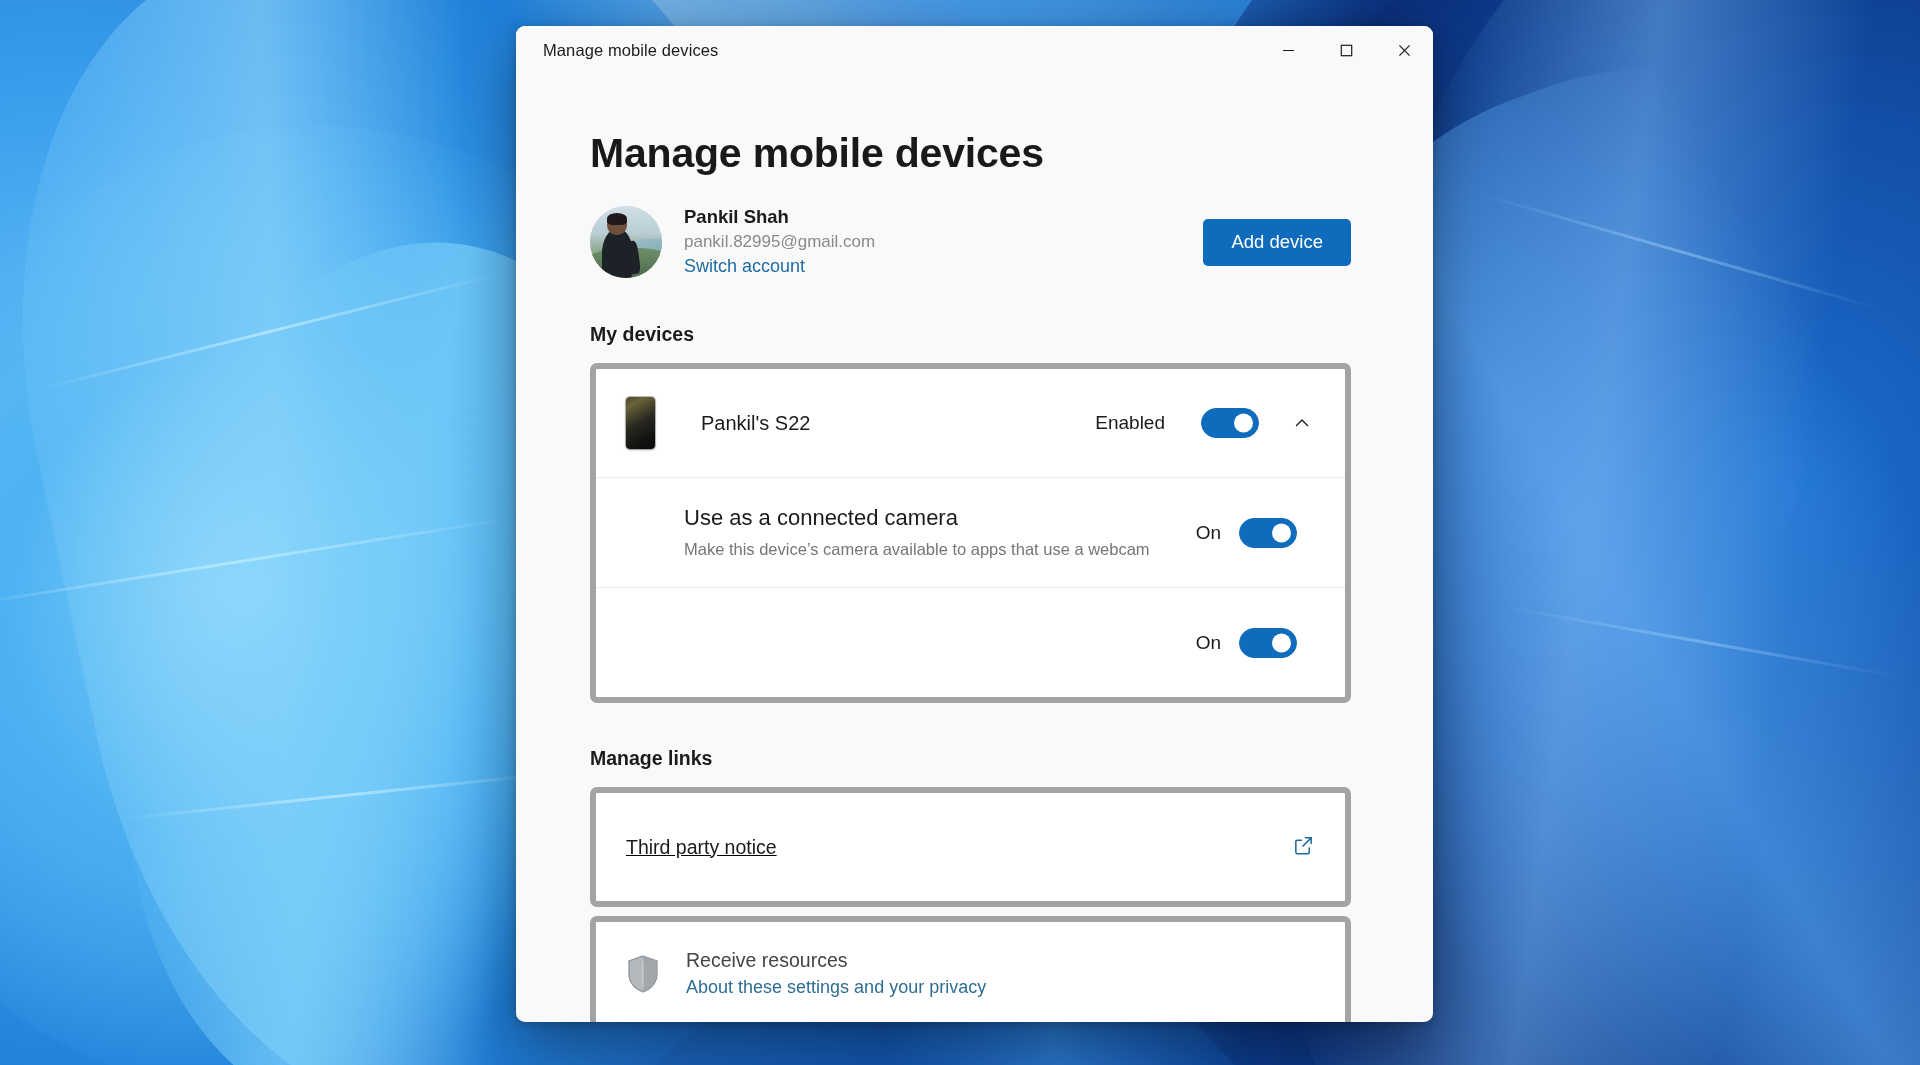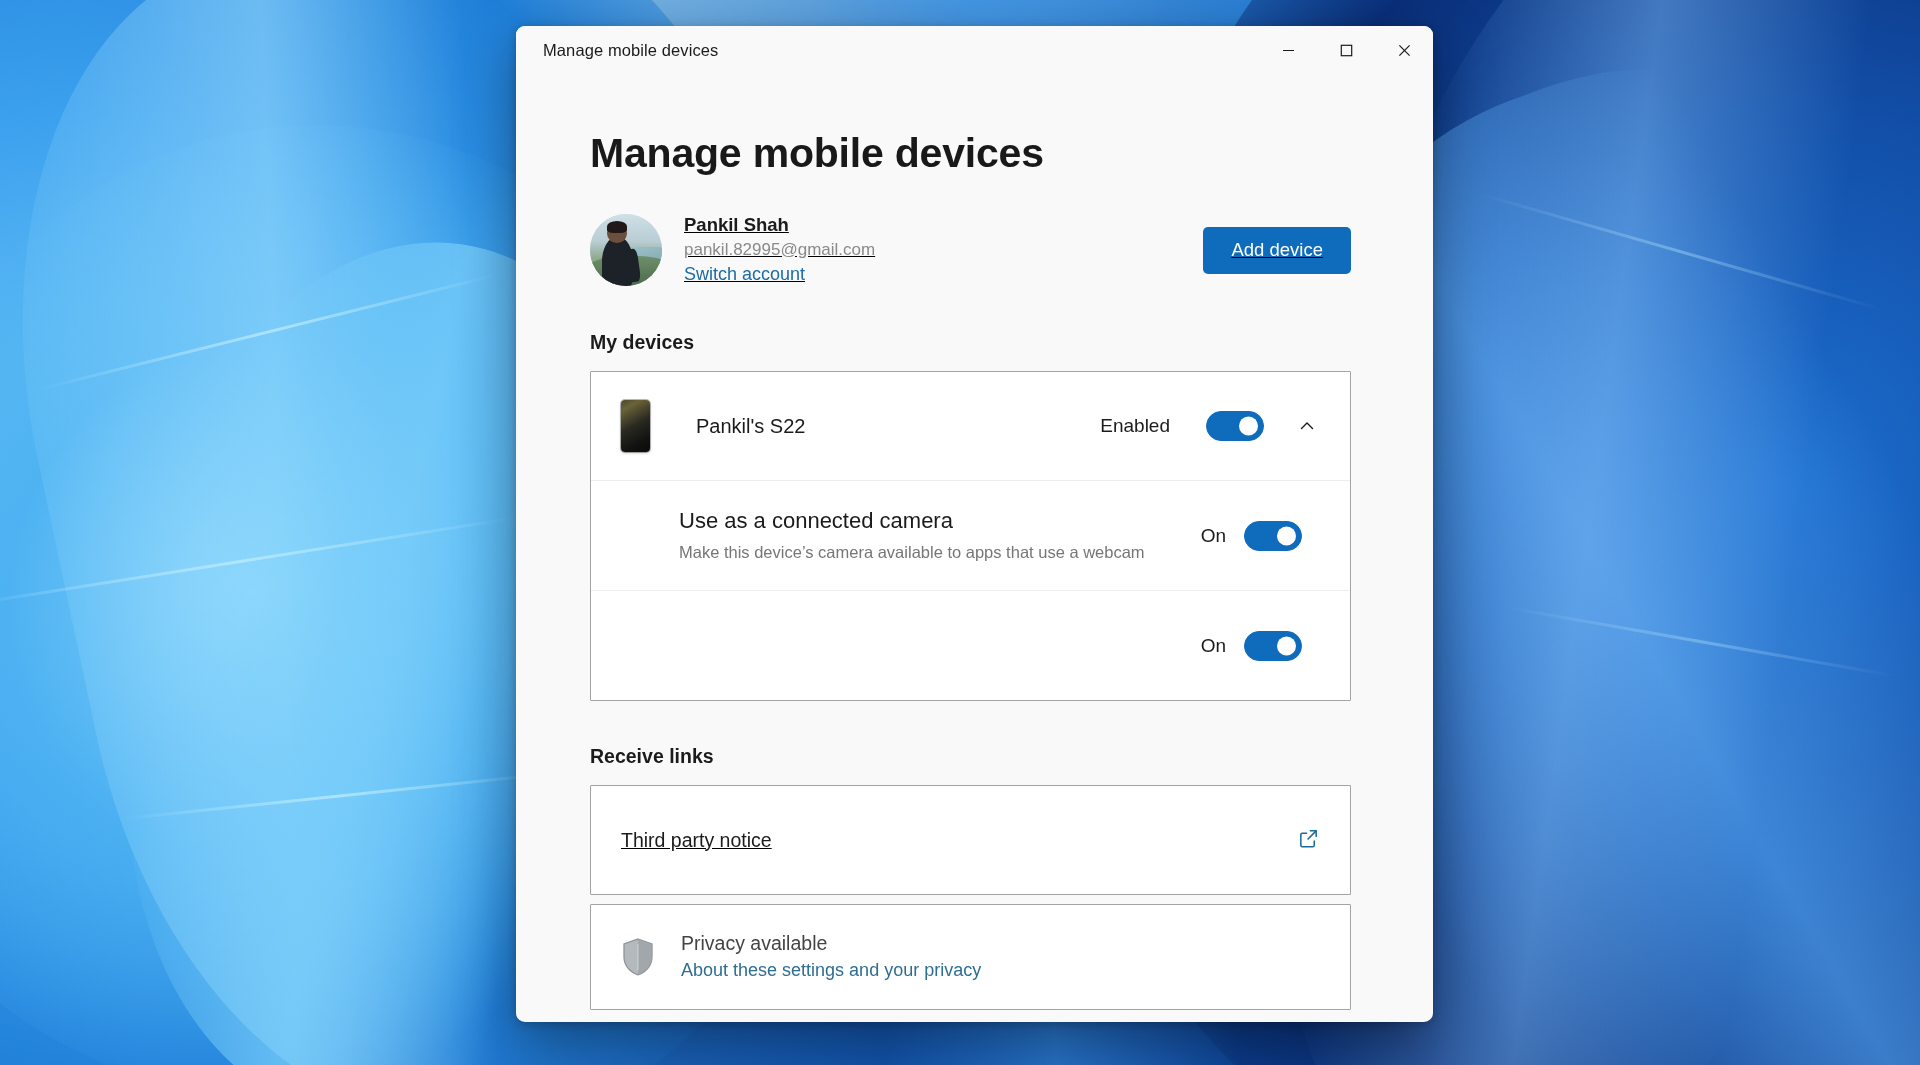--- a/index.html
+++ b/index.html
@@ -103,24 +103,23 @@
     font-size: 41px;
     font-weight: 600;
     color: #191919;
     letter-spacing: -.2px;
     margin-top: 56px;
     margin-bottom: 0;
   }
 
   
   #account-row {
-    margin-top: 36px;
+    margin-top: 28px;
     display: flex; align-items: center;
     height: 74px;
-    text-decoration: underline;
   }
   #avatar {
     width: 72px; height: 72px; border-radius: 50%;
     flex: 0 0 72px;
     overflow: hidden;
     position: relative;
     background: #cfd9de;
   }
   #avatar .av-sky { position: absolute; inset: 0;
       background: linear-gradient(180deg,#cfe0e6 0%, #b9cdd4 38%, #8fa98f 62%, #7d9e86 100%); }
@@ -161,22 +160,22 @@
   h2.section-title {
     font-size: 19.5px;
     font-weight: 700;
     color: #1b1b1b;
     margin-top: 44px;
     margin-bottom: 17px;
   }
 
   .card {
     background: #ffffff;
-    border: 1px solid #a3a3a3;
-    border-radius: 1px;
+    border: 6px solid #a3a3a3;
+    border-radius: 7px;
     overflow: hidden;
   }
   .card + .card { margin-top: 9px; }
 
   .device-header {
     display: flex; align-items: center;
     height: 108px;
     padding: 0 26px 0 30px;
     cursor: pointer;
   }
@@ -349,21 +348,21 @@
           <div class="setting-right">
             <span class="state-label">On</span>
             <div class="toggle">
               <div class="knob"></div>
             </div>
           </div>
         </div>
 
       </div>
 
-      <h2 class="section-title">Receive links</h2>
+      <h2 class="section-title">Manage links</h2>
 
       <div class="card">
         <div class="link-row">
           <div class="link-title">Third party notice</div>
           <div class="link-icon">
             <svg width="23" height="23" viewBox="0 0 24 24" aria-hidden="true">
               <path d="M14 4h6v6" fill="none" stroke="#1b6a9c" stroke-width="1.6" stroke-linecap="round" stroke-linejoin="round"></path>
               <path d="M20 4l-8.5 8.5" fill="none" stroke="#1b6a9c" stroke-width="1.6" stroke-linecap="round"></path>
               <path d="M18 14.5V19a1.5 1.5 0 0 1-1.5 1.5h-11A1.5 1.5 0 0 1 4 19V8a1.5 1.5 0 0 1 1.5-1.5H10" fill="none" stroke="#1b6a9c" stroke-width="1.6" stroke-linecap="round" stroke-linejoin="round"></path>
             </svg>
@@ -372,21 +371,21 @@
       </div>
 
       <div class="card">
         <div class="privacy-row">
           <svg id="shield-icon" viewBox="0 0 34 40" aria-hidden="true">
             <path d="M17 2 L31 7 V20 C31 29 24.5 35.5 17 38 C9.5 35.5 3 29 3 20 V7 Z" fill="#b4b9bd" stroke="#8f9498" stroke-width="1.3"></path>
             <path d="M17 2 L31 7 V20 C31 29 24.5 35.5 17 38 Z" fill="#9ba1a6" opacity=".75"></path>
             <path d="M17 7 V33" stroke="#dfe2e4" stroke-width="1.1" opacity=".65"></path>
           </svg>
           <div>
-            <div class="privacy-title">Privacy available</div>
+            <div class="privacy-title">Receive resources</div>
             <div class="privacy-sub">About these settings and your privacy</div>
           </div>
         </div>
       </div>
 
     </div>
   </div>
 </div>
 
 </body></html>

